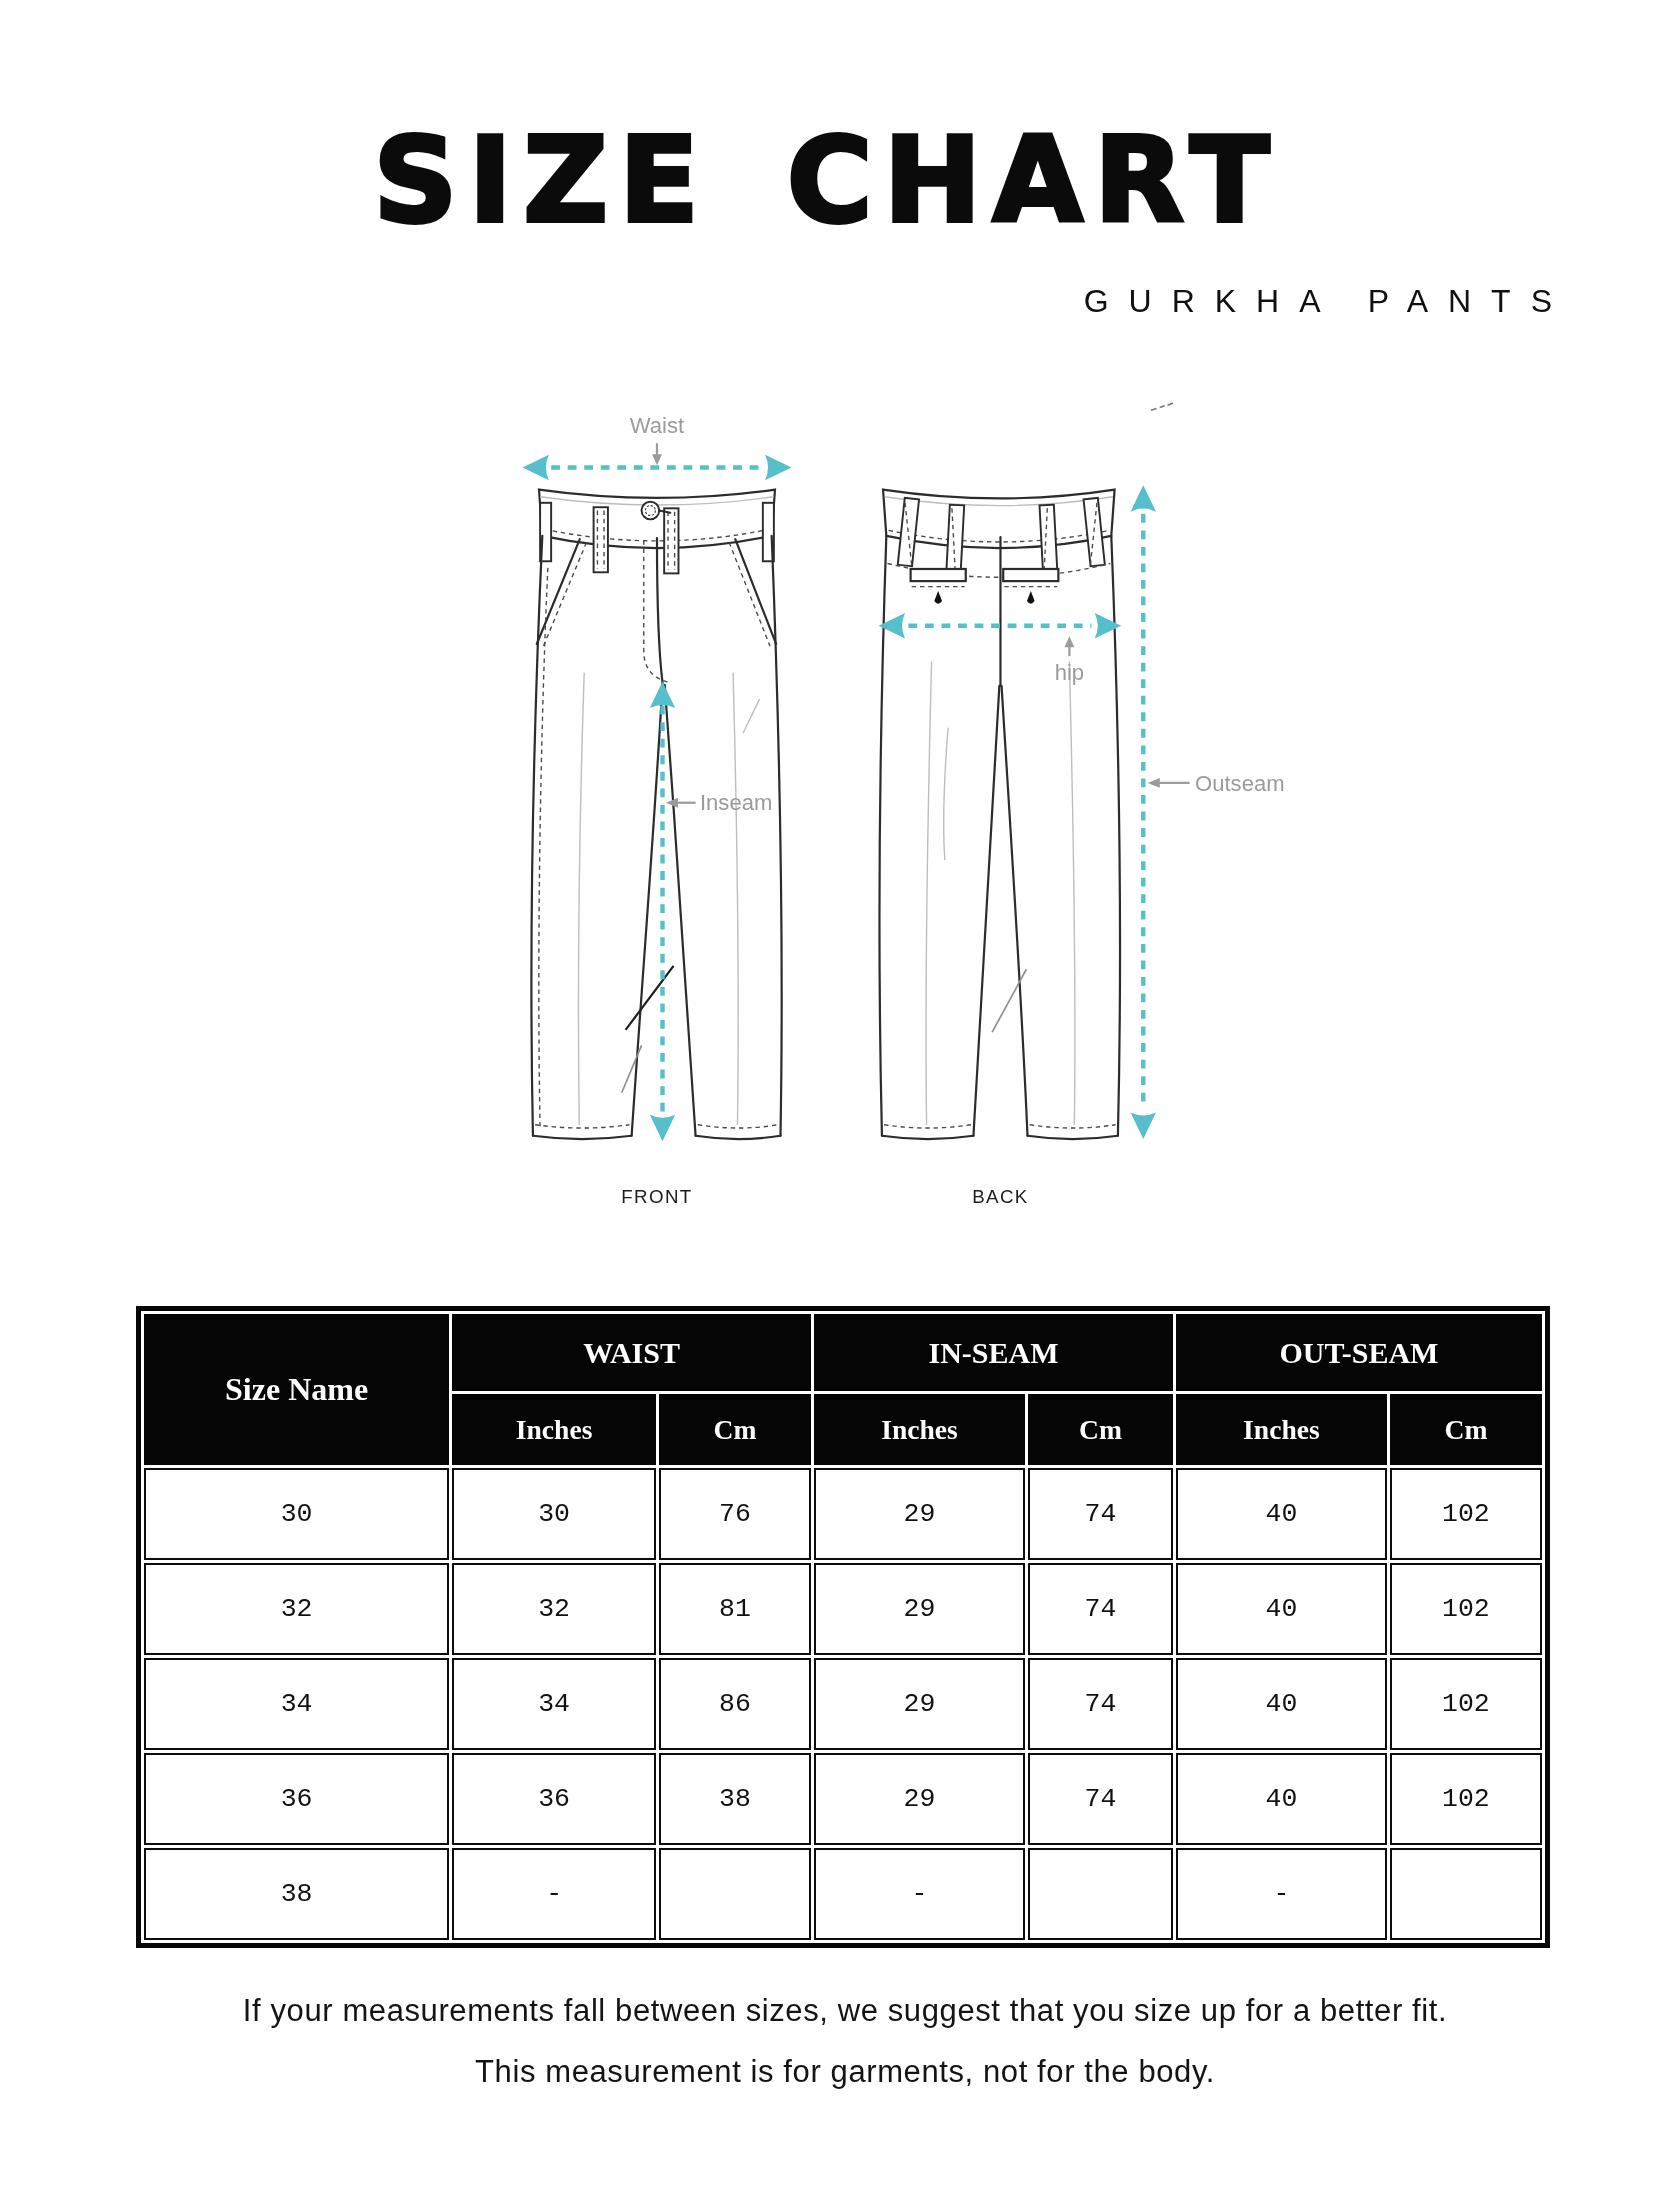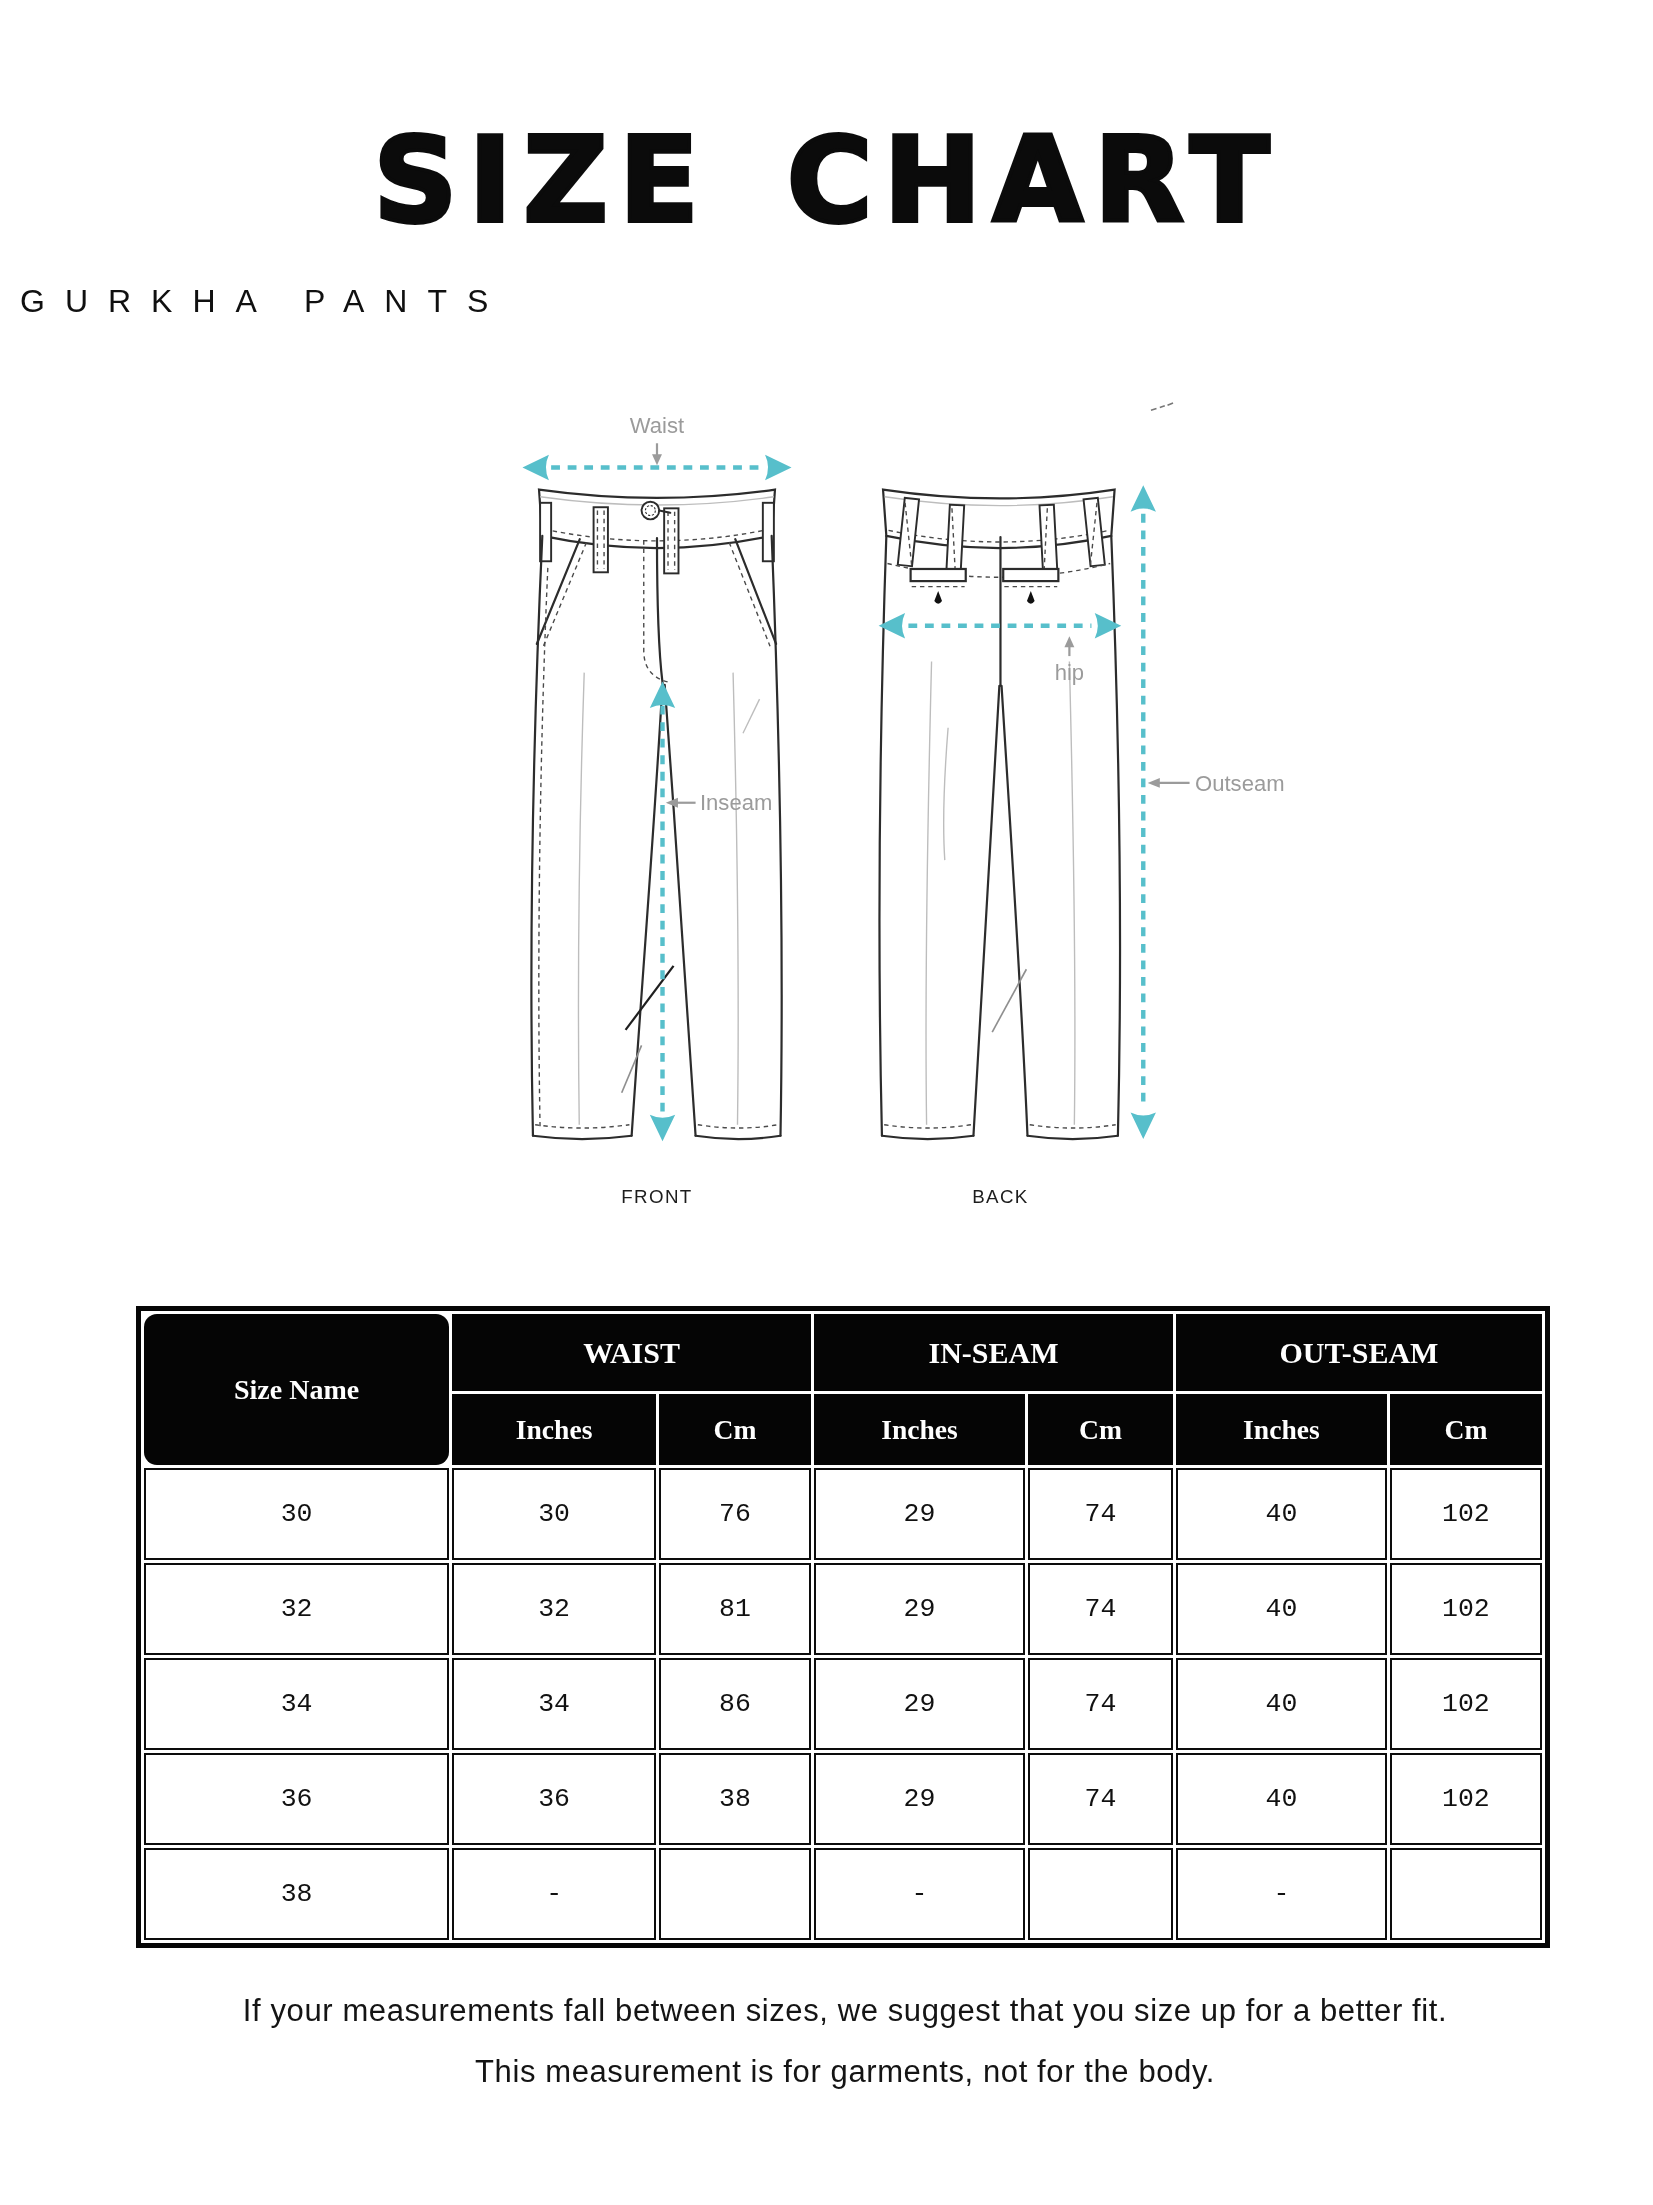--- a/index.html
+++ b/index.html
@@ -3,21 +3,21 @@
 <meta charset="utf-8">
 <style>
   html,body{margin:0;padding:0;background:#ffffff;}
   .page{position:relative;width:1654px;height:2205px;background:#ffffff;overflow:hidden;
         font-family:"Liberation Sans",sans-serif;color:#111;}
 
   
   .title{position:absolute;top:117px;left:0;width:1654px;text-align:center;
          font-family:"DejaVu Sans",sans-serif;font-weight:900;font-size:117px;line-height:127px;
          color:#0b0b0b;letter-spacing:11px;word-spacing:25px;-webkit-text-stroke:3.9px #0b0b0b;}
-  .subtitle{position:absolute;top:282px;left:0;width:1572px;text-align:left;
+  .subtitle{position:absolute;top:282px;left:0;width:1572px;text-align:right;
             font-size:32px;line-height:39px;color:#101010;letter-spacing:20px;padding-left:20px;box-sizing:border-box;}
 
   
   .diagram{position:absolute;left:496px;top:394px;width:827px;height:866px;}
   .diagram text{font-family:"Liberation Sans",sans-serif;}
   .measure{stroke:#57bfcb;stroke-width:8;fill:none;stroke-dasharray:16 14;}
   .mhead{fill:#57bfcb;stroke:none;}
   .outline{stroke:#2c2c2c;stroke-width:4;fill:none;stroke-linecap:round;}
   .outlineF{stroke:#2c2c2c;stroke-width:4;fill:#ffffff;}
   .stitch{stroke:#4a4a4a;stroke-width:2.5;fill:none;stroke-dasharray:8 7;}
@@ -28,21 +28,21 @@
   .ghead{fill:#9b9b9b;stroke:none;}
   .viewlabel{fill:#1d1d1d;font-size:34px;letter-spacing:2.5px;}
 
   
   .size-table{position:absolute;left:136px;top:1306px;width:1414px;
               border-collapse:separate;border-spacing:3.9px;background:#ffffff;
               border:5.5px solid #060606;table-layout:fixed;}
   .size-table th{background:#050505;color:#ffffff;font-family:"Liberation Serif",serif;
                  font-weight:bold;text-align:center;vertical-align:middle;padding:0;}
   .size-table th.group{font-size:30px;height:77px;}
-  .size-table th.corner{font-size:28px;border-radius:13px;}
+  .size-table th.corner{font-size:32px;}
   .size-table th.sub{font-size:27.6px;height:71px;}
   .size-table td{background:#ffffff;border:2.8px solid #0c0c0c;height:88px;
                  font-family:Liberation Mono, monospace;font-size:26.5px;color:#111;
                  text-align:center;vertical-align:middle;padding:0;}
 
   
   .footer{position:absolute;top:1980px;left:0;width:1654px;text-align:center;
           font-size:31px;line-height:61px;color:#141414;letter-spacing:0.6px;padding-left:18px;}
 </style>
 </head>

